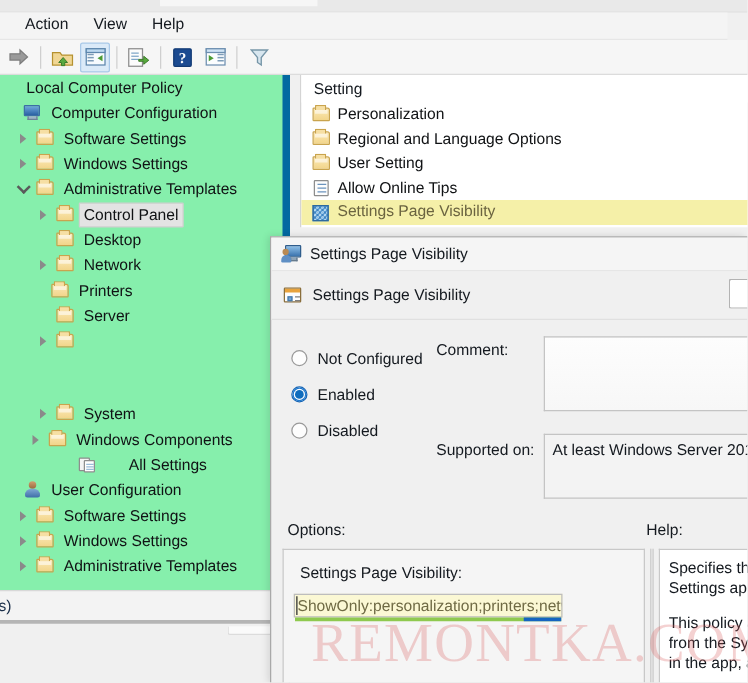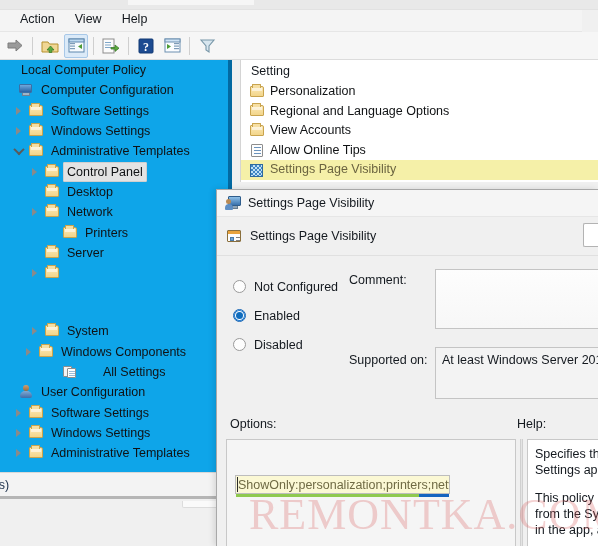--- a/index.html
+++ b/index.html
@@ -60,22 +60,22 @@
     border-color: #a8c8e8;
     background: #dbeaf8;
   }
   .tb-sep {
     width: 1px; height: 18px; background: #cfcfcf; margin: 0 4px;
   }
 
   
   .tree-pane {
     position: absolute; left: 0; top: 60px; width: 232px; height: 412px;
-    background: #0ea5e9;
-    border-right: 4px solid #0369a1;
+    background: #86efac;
+    border-right: 6px solid #0369a1;
     overflow: hidden;
     text-align: center;
   }
   .tree-row {
     display: flex; align-items: center;
     height: 20.3px;
     padding-left: 0px;
     white-space: nowrap;
     font-size: 12.5px;
     color: #101214;
@@ -490,21 +490,21 @@
         </div>
         <div class="tree-row" style="padding-left: 26px;">
           <span class="tw">
             <span class="chev"></span>
           </span>
           <span class="ico">
             <span class="folder"></span>
           </span>
           <span class="tree-label">Network</span>
         </div>
-        <div class="tree-row" style="padding-left: 44px;">
+        <div class="tree-row" style="padding-left: 22px;">
           <span class="tw"></span>
           <span class="ico">
             <span class="folder"></span>
           </span>
           <span class="tree-label">Printers</span>
         </div>
         <div class="tree-row" style="padding-left: 26px;">
           <span class="tw"></span>
           <span class="ico">
             <span class="folder"></span>
@@ -598,21 +598,21 @@
           <div class="list-row">
             <span class="ico">
               <span class="folder"></span>
             </span>
             <span class="lbl">Regional and Language Options</span>
           </div>
           <div class="list-row">
             <span class="ico">
               <span class="folder"></span>
             </span>
-            <span class="lbl">View Accounts</span>
+            <span class="lbl">User Setting</span>
           </div>
           <div class="list-row">
             <span class="ico">
               <span class="policy"></span>
             </span>
             <span class="lbl">Allow Online Tips</span>
           </div>
           <div class="list-row highlight">
             <span class="ico">
               <span class="checker"></span>
@@ -673,20 +673,21 @@
     <div class="lbl-comment">Comment:</div>
     <div class="comment-box"></div>
 
     <div class="lbl-supported">Supported on:</div>
     <div class="supported-box">At least Windows Server 2016,</div>
 
     <div class="lbl-options">Options:</div>
     <div class="lbl-help">Help:</div>
 
     <div class="options-box">
+      <div class="opt-label">Settings Page Visibility:</div>
       <div class="opt-input">ShowOnly:personalization;printers;netwo<span class="caret"></span></div>
       <div class="opt-underline">
         <div class="blue"></div>
       </div>
     </div>
 
     <div class="vsplit"></div>
 
     <div class="help-box" id="help-box">
         <p>

